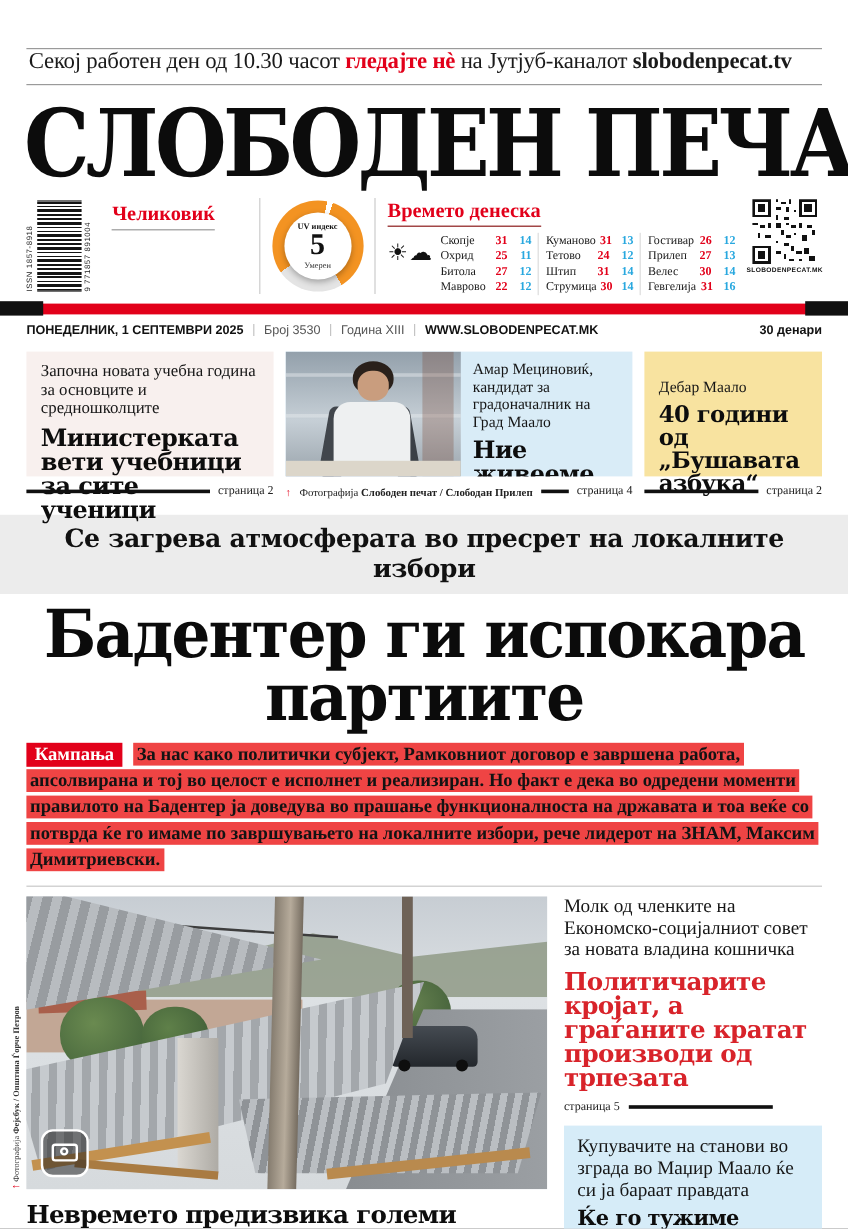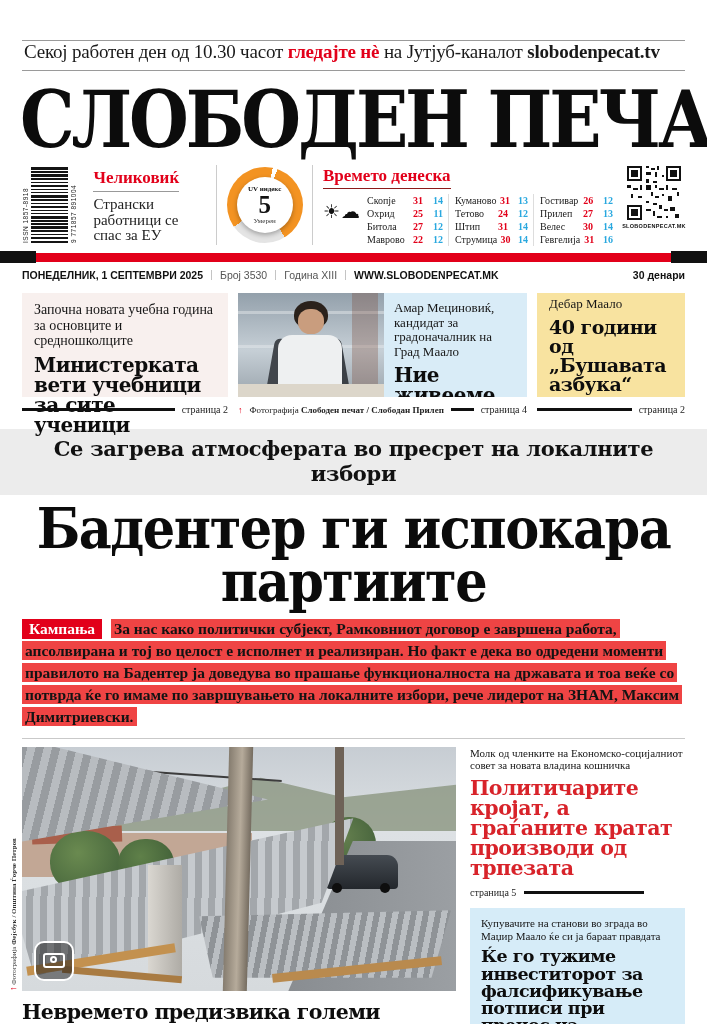--- a/index.html
+++ b/index.html
@@ -82,21 +82,21 @@
   .dl-m { color:#555; }
   .dl-div { width:1px; height:10px; background:#c4c4c4; }
   .dl-price { margin-left:auto; font-weight:bold; }
 
   
   .teasers { margin:12px 22px 0; display:flex; gap:10px; }
   .t { display:flex; flex-direction:column; }
   .t1 { width:206px; } .t2 { flex:1; } .t3 { width:148px; }
   .t1-box { background:#f8f0ee; padding:9px 12px; height:104px; }
   .t2-box { background:#d9ecf7; height:104px; display:flex; overflow:hidden; }
-  .t3-box { background:#f8e3a0; padding:4px 12px; height:104px; }
+  .t3-box { background:#f8e3a0; padding:23px 12px; height:104px; }
   .t-kick { font-size:14px; line-height:1.12; color:#161616; }
   .t-kick.small { font-size:13px; }
   .t-head { font-family:"DejaVu Serif",serif; font-weight:bold; font-size:20px;
     line-height:1.0; letter-spacing:-0.5px; margin-top:6px; color:#0d0d0d; }
   .t-head.mid { font-size:19px; }
   .t2-photo { width:146px; position:relative; flex:none; overflow:hidden;
     background:linear-gradient(180deg,#93a0ab,#c6cfd6 55%,#9aa4ac); }
   .t2-text { flex:1; padding:8px 10px 0; }
   .pp { position:absolute; }
   .pp-shelf1 { left:0; top:18px; width:100%; height:3px; background:rgba(255,255,255,.35); }
@@ -162,21 +162,21 @@
   .cam { position:absolute; left:12px; bottom:10px; width:40px; height:40px; border:2px solid #fff;
     border-radius:10px; background:rgba(25,25,25,.5); display:flex; align-items:center; justify-content:center; }
   .cam-body { width:22px; height:15px; border:2px solid #fff; border-radius:3px; position:relative; }
   .cam-lens { position:absolute; width:7px; height:7px; border:2px solid #fff; border-radius:50%; top:1px; left:5px; }
   .photo-credit { position:absolute; left:-14px; top:244px; transform:rotate(-90deg); transform-origin:0 0;
     white-space:nowrap; font-size:7px; color:#333; }
   .storm-head { font-family:"DejaVu Serif",serif; font-weight:bold; font-size:20.5px;
     letter-spacing:-0.6px; margin-top:9px; color:#0d0d0d; }
 
   .rcol { flex:1; display:flex; flex-direction:column; }
-  .ra-kicker { font-size:11px; line-height:1.14; color:#161616; }
+  .ra-kicker { font-size:16px; line-height:1.14; color:#161616; }
   .ra-head { font-family:"DejaVu Serif",serif; font-weight:900; font-size:20.5px;
     line-height:0.98; letter-spacing:-0.5px; margin-top:6px; }
   .ra-head.redh { color:#d8232a; }
   .rb-box { background:#d6ecf8; padding:9px 11px 8px; margin-top:10px; }
   .rb-box .ra-head { font-size:17.5px; color:#0d0d0d; }
   .rpage { display:flex; align-items:center; gap:8px; margin-top:9px; }
   .rpage .txt { font-size:10px; color:#222; white-space:nowrap; }
   .rpage .bar { height:3px; background:#101010; flex:1; max-width:120px; }
 </style>
 </head>
@@ -194,21 +194,20 @@
   <h1 class="masthead">СЛОБОДЕН ПЕЧАТ.</h1>
 
   <div class="inforow">
     <div class="barcode">
       <span class="bc-txt">ISSN 1857-8918</span>
       <div class="bc-bars"></div>
       <span class="bc-txt">9 771857 891004</span>
     </div>
     <div class="colmn">
       <div class="colmn-name">Челиковиќ</div>
-      <div class="colmn-title">Странски работници се спас за ЕУ</div>
     </div>
     <div class="uvwrap">
       <div class="uv-ring">
         <div class="uv-in">
           <div class="uv-label">UV индекс</div>
           <div class="uv-value">5</div>
           <div class="uv-level">Умерен</div>
         </div>
       </div>
     </div>

